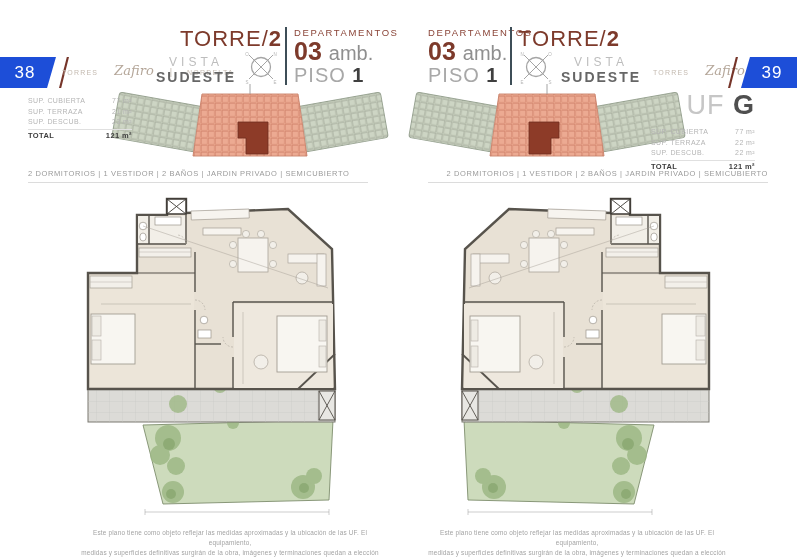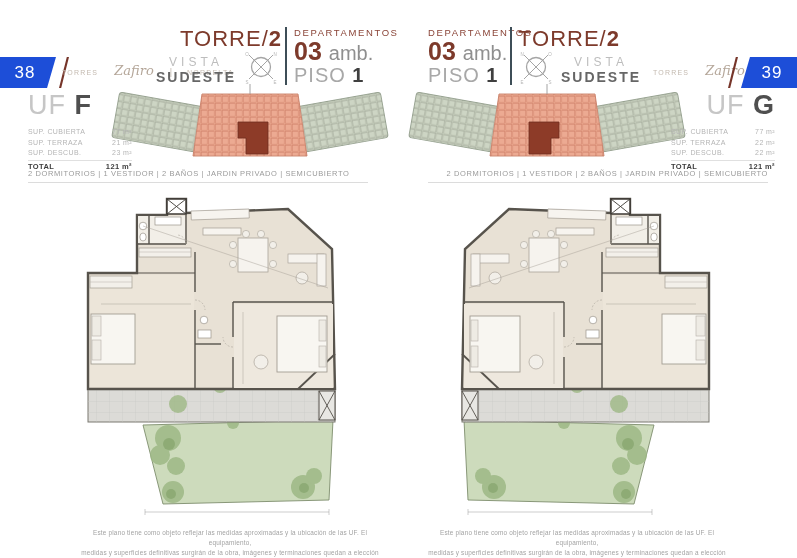--- a/index.html
+++ b/index.html
@@ -235,24 +235,20 @@
       <span>PISO</span>
       <b>1</b>
     </div>
   </div>
 
   <svg class="abs" style="left:110px;top:82px;" width="280" height="88" viewBox="0 0 280 88">
     <use href="#keyplan"></use>
   </svg>
 
   <div class="abs" style="left:28px;top:90px;">
-    <div class="uf-title">
-      <span>UF</span>
-      <b>F</b>
-    </div>
     <div class="surf" style="margin-top:6px;">
       <div class="row">
         <span>SUP. CUBIERTA</span>
         <span>77 m²</span>
       </div>
       <div class="row">
         <span>SUP. TERRAZA</span>
         <span>21 m²</span>
       </div>
       <div class="row">
@@ -323,21 +319,21 @@
     <div class="slash"></div>
     <div class="badge badge-r">
       <span>39</span>
     </div>
   </div>
 
   <svg class="abs" style="left:8px;top:82px;" width="280" height="88" viewBox="0 0 280 88">
     <use href="#keyplan" transform="translate(280,0) scale(-1,1)"></use>
   </svg>
 
-  <div class="abs" style="left:272px;top:90px;">
+  <div class="abs" style="left:252px;top:90px;">
     <div class="uf-title" style="text-align:right;">
       <span>UF</span>
       <b>G</b>
     </div>
     <div class="surf" style="margin-top:6px;">
       <div class="row">
         <span>SUP. CUBIERTA</span>
         <span>77 m²</span>
       </div>
       <div class="row">

